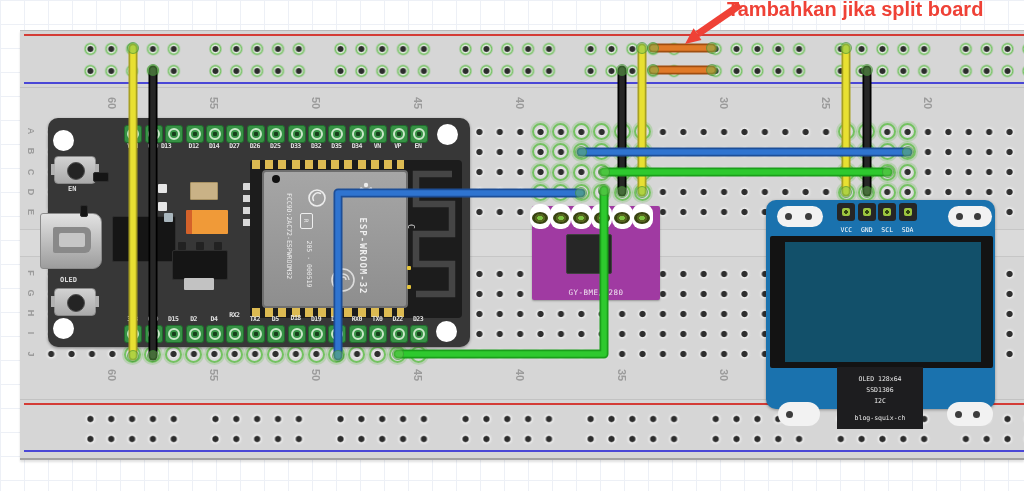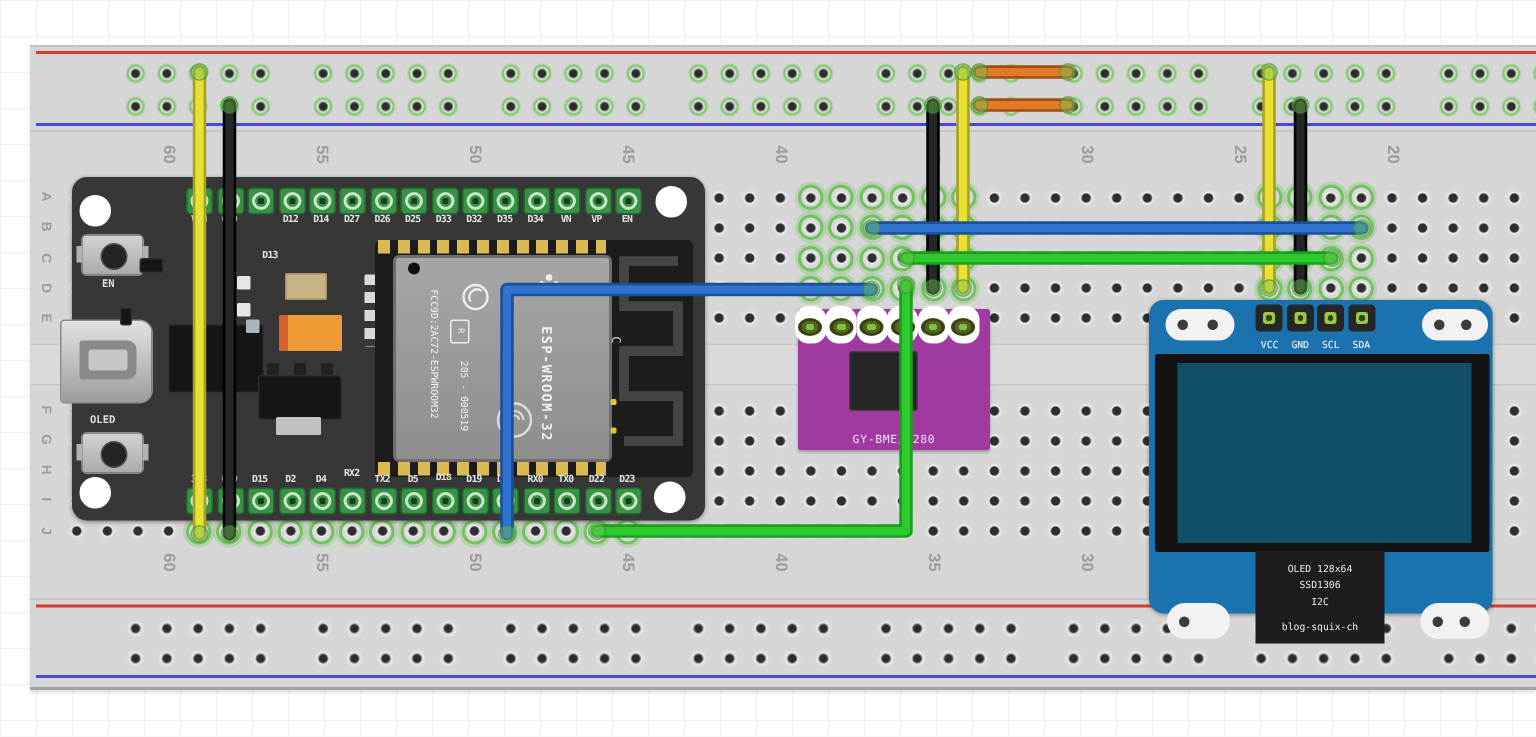--- a/index.html
+++ b/index.html
@@ -282,21 +282,21 @@
       <div id="mark-c">C</div>
       <div class="ydot" style="left:157px;top:106px;"></div>
       <div class="ydot" style="left:157px;top:125px;"></div>
     </div>
     <div id="esp-pins-layer">
         <div class="esp-pin" style="left: 76.4px; top: 7px;"></div>
         <div class="pinlabel" style="left: 72.4px; top: 24px;">VIN</div>
         <div class="esp-pin" style="left: 96.8px; top: 7px;"></div>
         <div class="pinlabel" style="left: 92.8px; top: 24px;">GND</div>
         <div class="esp-pin" style="left: 117.2px; top: 7px;"></div>
-        <div class="pinlabel" style="left: 120px; top: 24px; margin-top: 24px;">D13</div>
+        <div class="pinlabel" style="left: 106px; top: 24px;">D13</div>
         <div class="esp-pin" style="left: 137.6px; top: 7px;"></div>
         <div class="pinlabel" style="left: 133.6px; top: 24px;">D12</div>
         <div class="esp-pin" style="left: 158px; top: 7px;"></div>
         <div class="pinlabel" style="left: 154px; top: 24px;">D14</div>
         <div class="esp-pin" style="left: 178.4px; top: 7px;"></div>
         <div class="pinlabel" style="left: 174.4px; top: 24px;">D27</div>
         <div class="esp-pin" style="left: 198.8px; top: 7px;"></div>
         <div class="pinlabel" style="left: 194.8px; top: 24px;">D26</div>
         <div class="esp-pin" style="left: 219.2px; top: 7px;"></div>
         <div class="pinlabel" style="left: 215.2px; top: 24px;">D25</div>
@@ -471,14 +471,21 @@
         <circle cx="712" cy="48" r="5.5" fill="rgba(110,195,85,0.45)" stroke="rgba(60,140,50,0.6)" stroke-width="1"></circle>
       </g>
       <g>
         <path d="M653 70 L712 70" fill="none" stroke="#a04e10" stroke-width="9" stroke-linecap="round" stroke-linejoin="round"></path>
         <path d="M653 70 L712 70" fill="none" stroke="#e07a28" stroke-width="5.5" stroke-linecap="round" stroke-linejoin="round"></path>
         <circle cx="653" cy="70" r="5.5" fill="rgba(110,195,85,0.45)" stroke="rgba(60,140,50,0.6)" stroke-width="1"></circle>
         <circle cx="712" cy="70" r="5.5" fill="rgba(110,195,85,0.45)" stroke="rgba(60,140,50,0.6)" stroke-width="1"></circle>
       </g>
     </svg>
 
+  <div id="annotation">
+    <svg class="abs" style="left:670px;top:0;" width="90" height="55" viewBox="0 0 90 55">
+      <line x1="70" y1="5" x2="27.6" y2="34.1" stroke="#ef4136" stroke-width="7"></line>
+      <polygon points="15,44 31.5,39.9 23.6,28.3" fill="#ef4136"></polygon>
+    </svg>
+    <div id="ann-text">Tambahkan jika split board</div>
+  </div>
 
 </div>
 
 </body></html>

